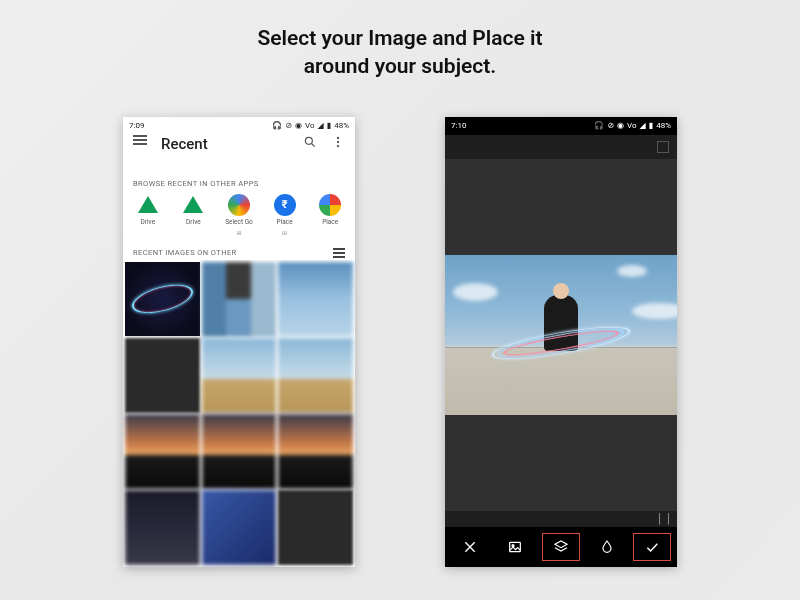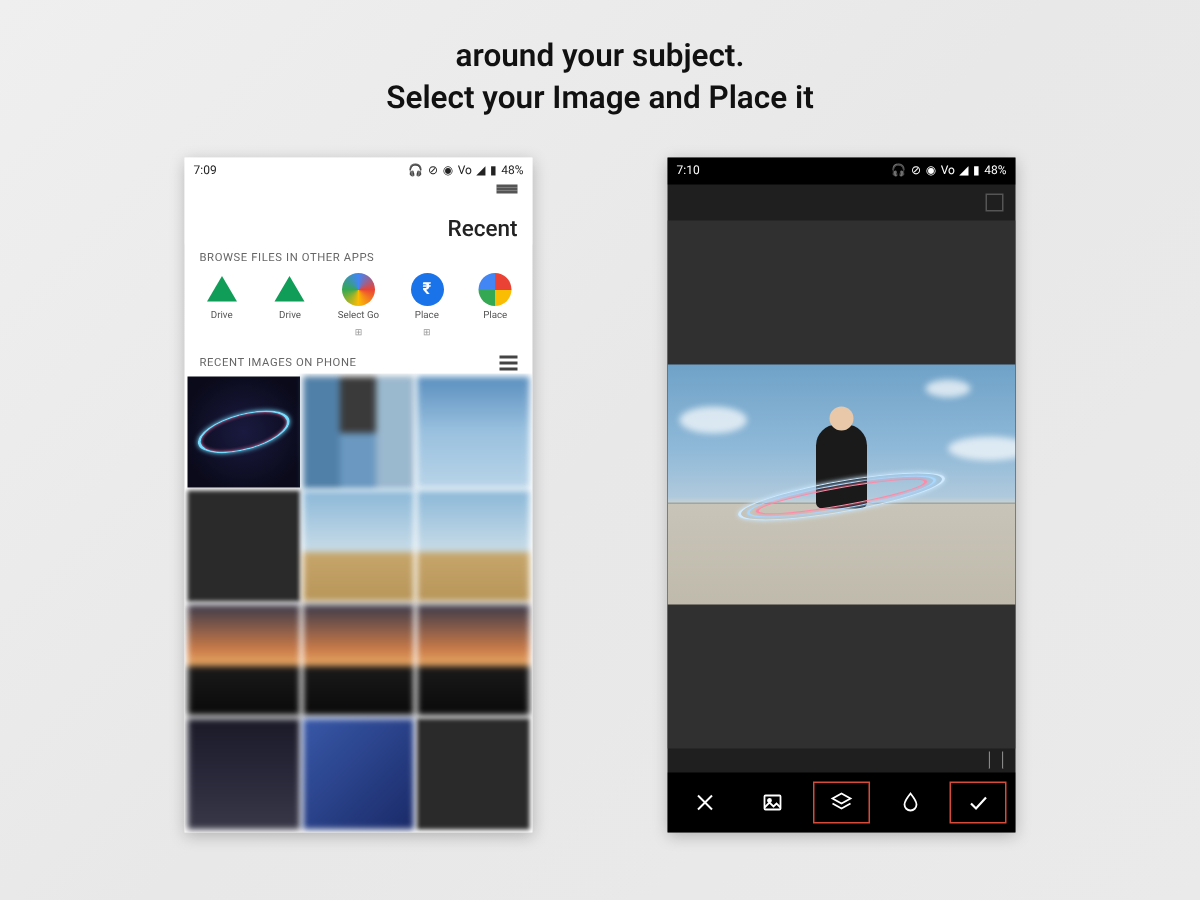--- a/index.html
+++ b/index.html
@@ -13,21 +13,21 @@
   }
   .headline {
     text-align: center;
     margin-top: 24px;
     font-size: 21px;
     font-weight: 600;
     color: #111;
     line-height: 1.35;
   }
   .phones {
-    margin-top: 24px;
+    margin-top: 36px;
     display: flex;
     gap: 90px;
     align-items: flex-start;
     justify-content: center;
   }
   .phone {
     width: 232px;
     height: 450px;
     background: #fff;
     box-shadow: 0 2px 10px rgba(0,0,0,.25);
@@ -48,25 +48,24 @@
     font-size: 8px;
     color: #222;
   }
   .phone.dark .statusbar { background: #000; color: #fff; }
   .statusbar .right { display:flex; gap:3px; align-items:center; }
   .statusbar .right span { font-size:8px; }
   
   .appbar {
     height: 40px;
     display: flex;
-    align-items: flex-end;
+    align-items: flex-start;
     padding: 0 10px;
     gap: 14px;
     background:#fff;
-    flex-direction:column;
   }
   .hamburger { width:14px; height:10px; display:flex; flex-direction:column; justify-content:space-between; }
   .hamburger div { height:2px; background:#555; width:100%; }
   .appbar-title { font-size:15px; font-weight:500; color:#222; flex:1; }
   .search-ic, .more-ic { width:14px; height:14px; }
   
   .sect-label { font-size:7.5px; letter-spacing:.4px; color:#666; padding:4px 10px 2px; }
   .apps-row { display:flex; justify-content:space-around; padding:4px 2px 8px; }
   .app-item { width:40px; display:flex; flex-direction:column; align-items:center; gap:3px; }
   .app-icon { width:22px; height:22px; border-radius:4px; display:flex; align-items:center; justify-content:center; }
@@ -196,22 +195,22 @@
     border-left:10px solid transparent;
     border-right:10px solid transparent;
     border-bottom:17px solid;
     position:relative;
   }
 </style>
 </head>
 <body>
 
 <div class="headline">
+  <div>Select your Image and Place it</div>
   <div>around your subject.</div>
-  <div>Select your Image and Place it</div>
 </div>
 
 <div class="phones">
 
   <div class="phone">
     <div class="statusbar">
       <span>7:09</span>
       <div class="right">
         <span>🎧</span>
         <span>⊘</span>
@@ -234,21 +233,21 @@
           <circle cx="10" cy="10" r="6"></circle>
           <line x1="15" y1="15" x2="20" y2="20"></line>
         </svg>
       <svg class="more-ic" viewBox="0 0 24 24" fill="#555">
           <circle cx="12" cy="5" r="2"></circle>
           <circle cx="12" cy="12" r="2"></circle>
           <circle cx="12" cy="19" r="2"></circle>
         </svg>
     </div>
 
-    <div class="sect-label">BROWSE FILES IN OTHER APPS</div>
+    <div class="sect-label">BROWSE RECENT IN OTHER APPS</div>
 
     <div class="apps-row">
       <div class="app-item">
         <div class="app-icon">
             <div class="tri" style="border-bottom-color:#0f9d58"></div>
           </div>
         <div class="app-label">Drive</div>
       </div>
       <div class="app-item">
         <div class="app-icon">
@@ -266,21 +265,21 @@
         <div class="app-label">Place</div>
         <div class="indicator">⊞</div>
       </div>
       <div class="app-item">
         <div class="app-icon" style="background:conic-gradient(#ea4335 0 90deg,#fbbc04 90deg 180deg,#34a853 180deg 270deg,#4285f4 270deg);border-radius:50%"></div>
         <div class="app-label">Place</div>
       </div>
     </div>
 
     <div class="sect-row">
-      <div class="sect-label" style="padding:0">RECENT IMAGES ON PHONE</div>
+      <div class="sect-label" style="padding:0">RECENT IMAGES ON OTHER</div>
       <div class="list-ic">
           <div></div>
           <div></div>
           <div></div>
         </div>
     </div>
 
     <div class="grid">
       <div class="thumb spiral"></div>
       <div class="thumb collage"></div>

